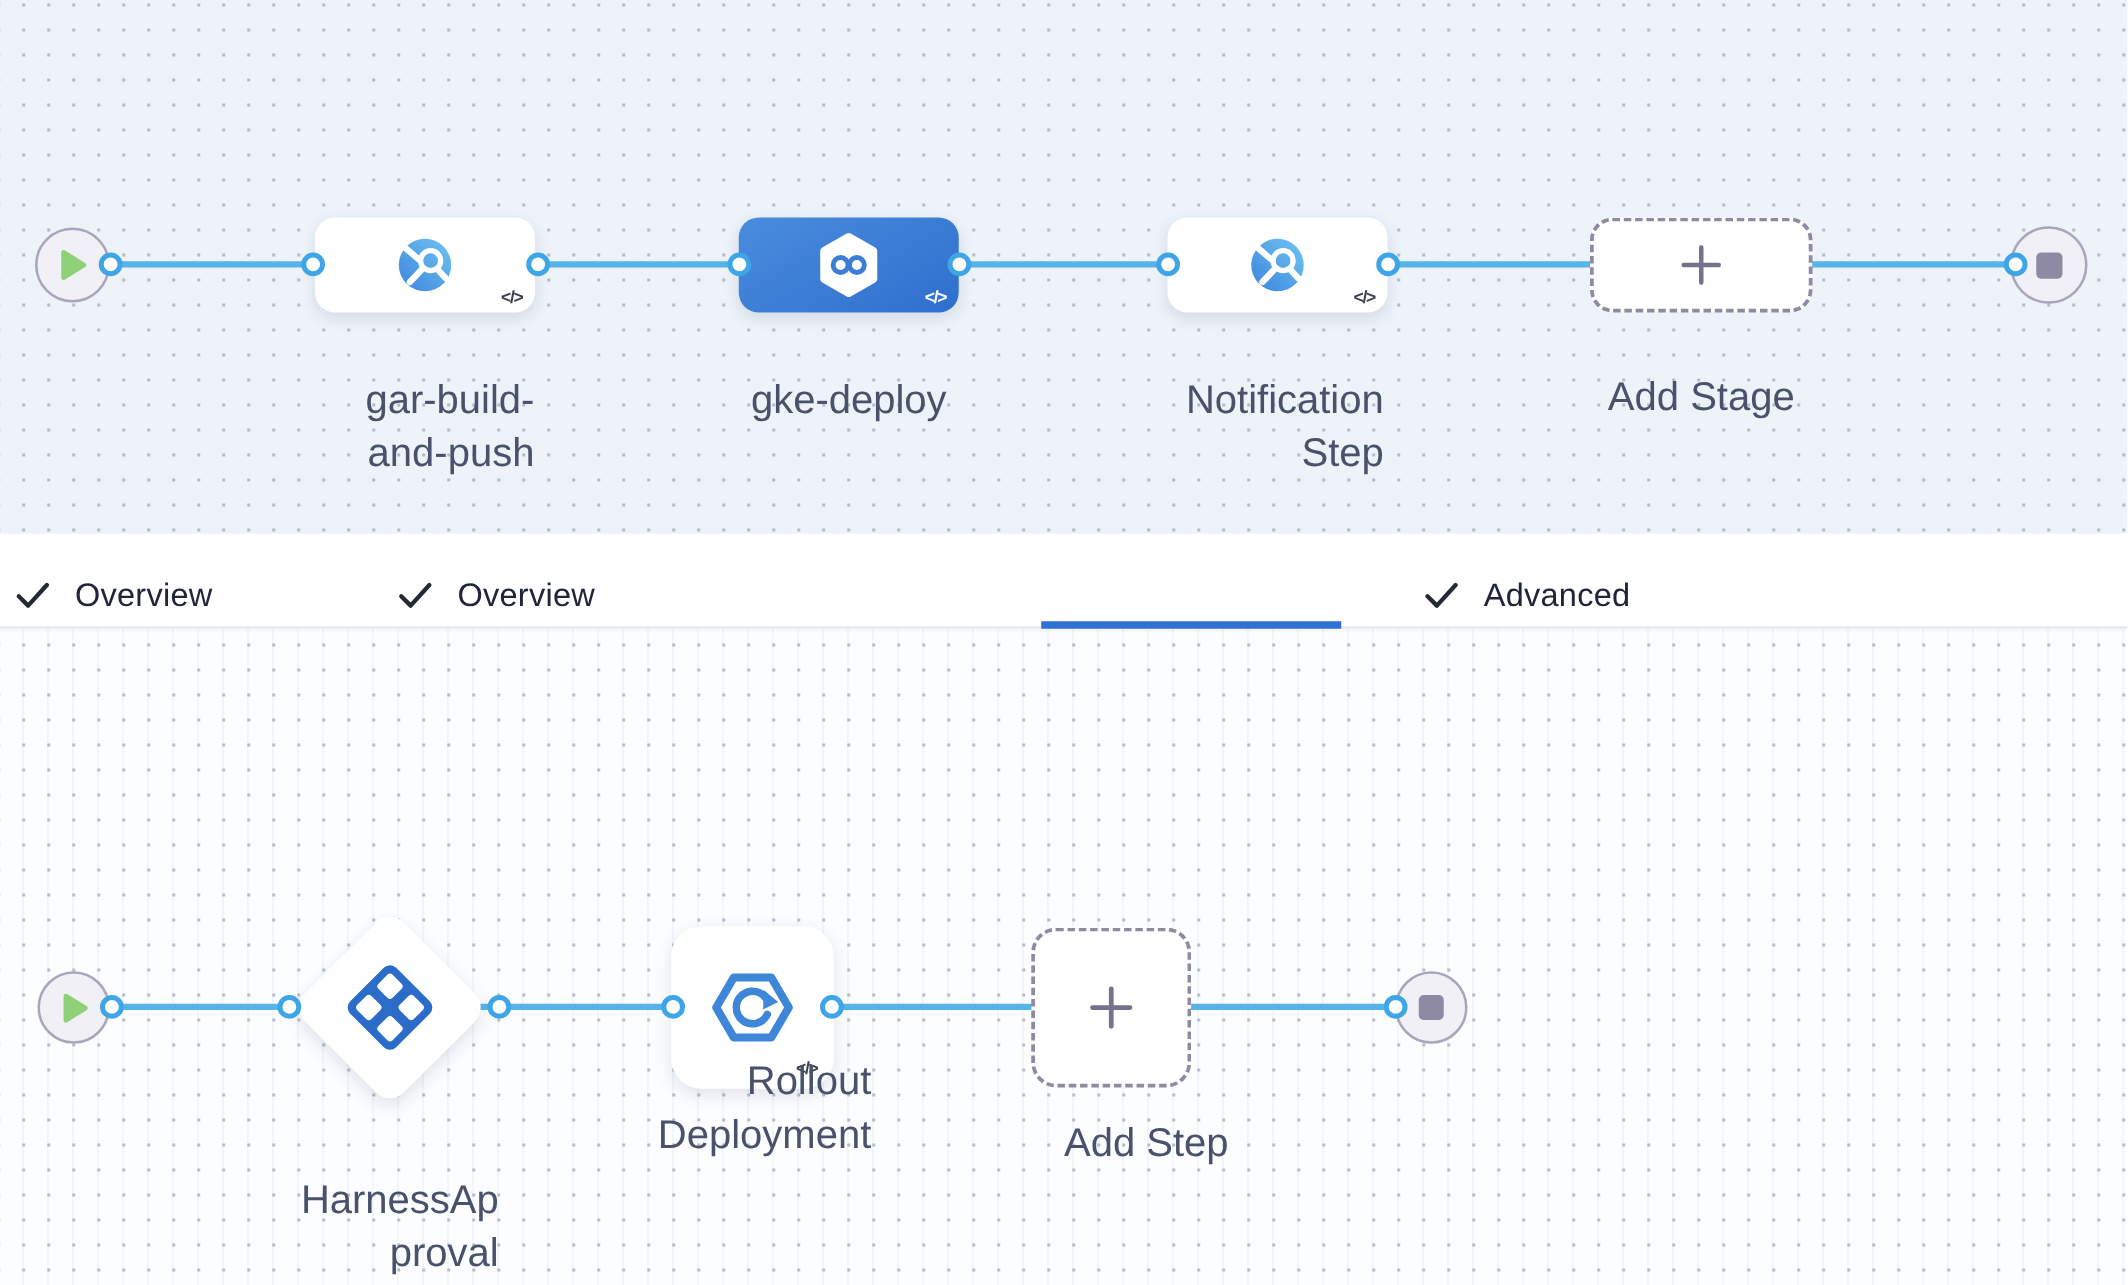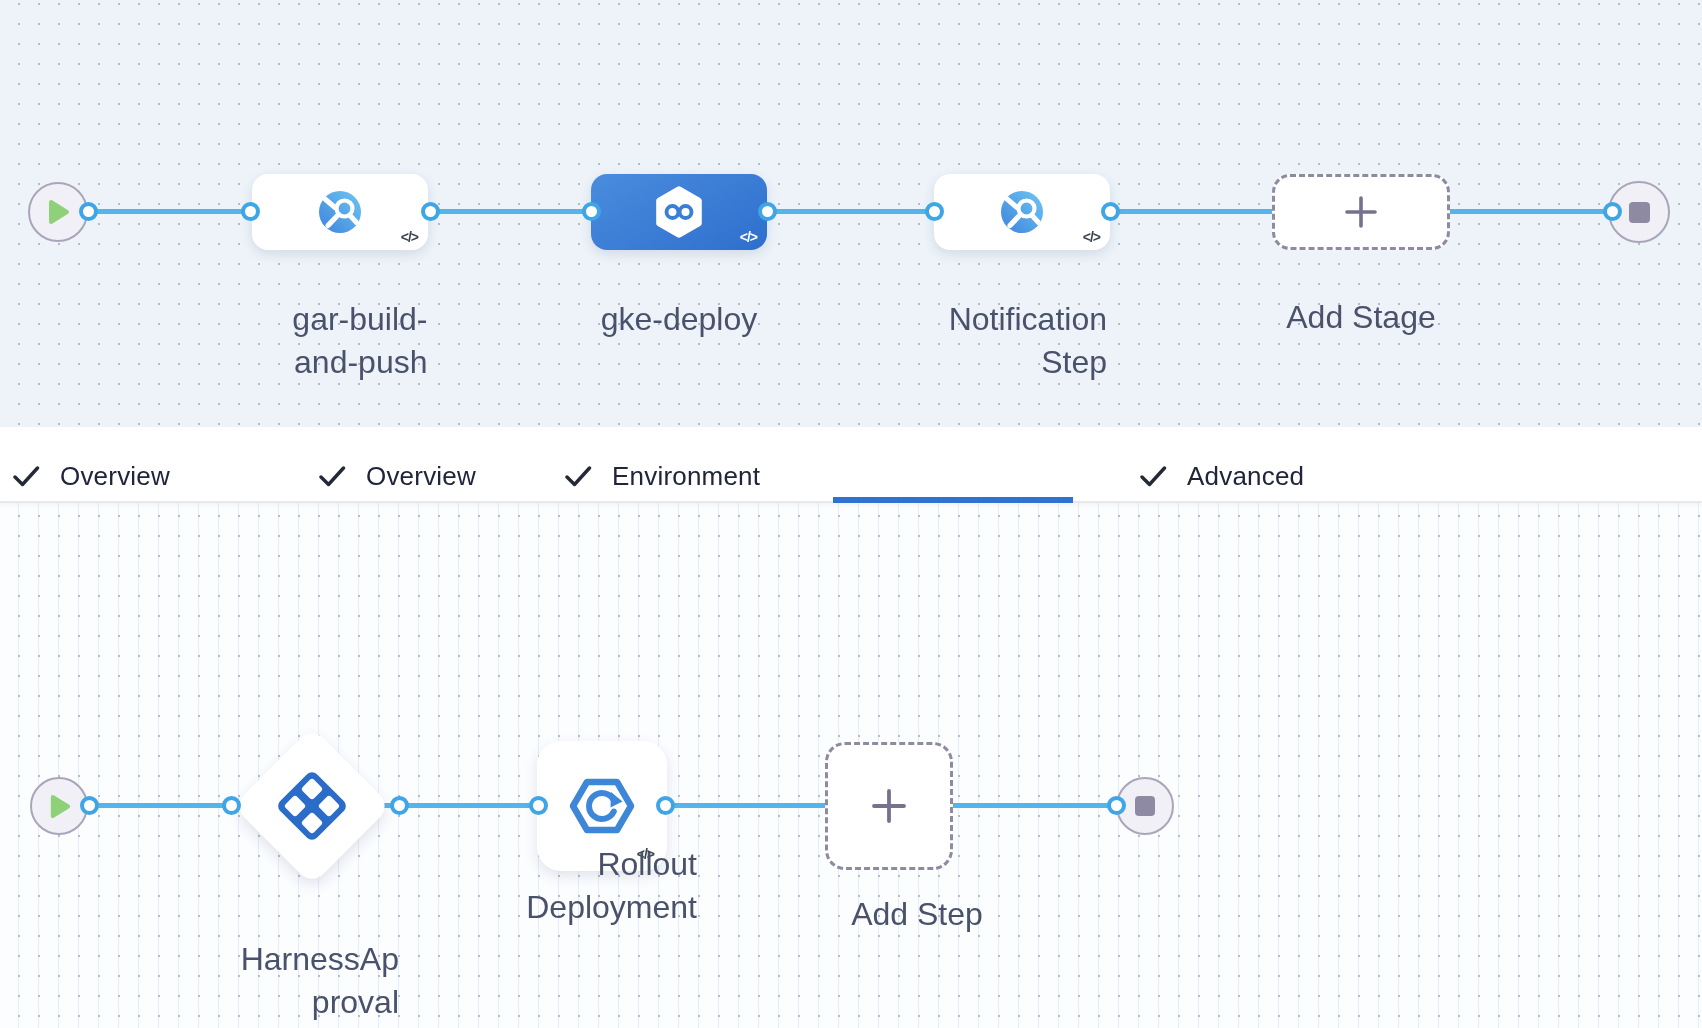--- a/index.html
+++ b/index.html
@@ -168,26 +168,20 @@
       <svg width="27" height="23" viewBox="0 0 27 23">
           <polyline points="2,12 9.5,19.5 24.5,3" fill="none" stroke="#242936" stroke-width="3.4" stroke-linecap="round" stroke-linejoin="round"></polyline>
         </svg>
       <span class="tab-label">Overview</span>
     </div>
     <div class="tab" style="left:319px;">
       <svg width="27" height="23" viewBox="0 0 27 23">
           <polyline points="2,12 9.5,19.5 24.5,3" fill="none" stroke="#242936" stroke-width="3.4" stroke-linecap="round" stroke-linejoin="round"></polyline>
         </svg>
       <span class="tab-label">Overview</span>
-    </div>
-    <div class="tab" style="left:565px;">
-      <svg width="27" height="23" viewBox="0 0 27 23">
-          <polyline points="2,12 9.5,19.5 24.5,3" fill="none" stroke="#242936" stroke-width="3.4" stroke-linecap="round" stroke-linejoin="round"></polyline>
-        </svg>
-      <span class="tab-label">Environment</span>
     </div>
     <div class="tab" style="left:1140px;align-items:center;">
       <svg width="27" height="23" viewBox="0 0 27 23">
           <polyline points="2,12 9.5,19.5 24.5,3" fill="none" stroke="#242936" stroke-width="3.4" stroke-linecap="round" stroke-linejoin="round"></polyline>
         </svg>
       <span class="tab-label">Advanced</span>
     </div>
     <div class="tab-underline"></div>
   </div>
 

